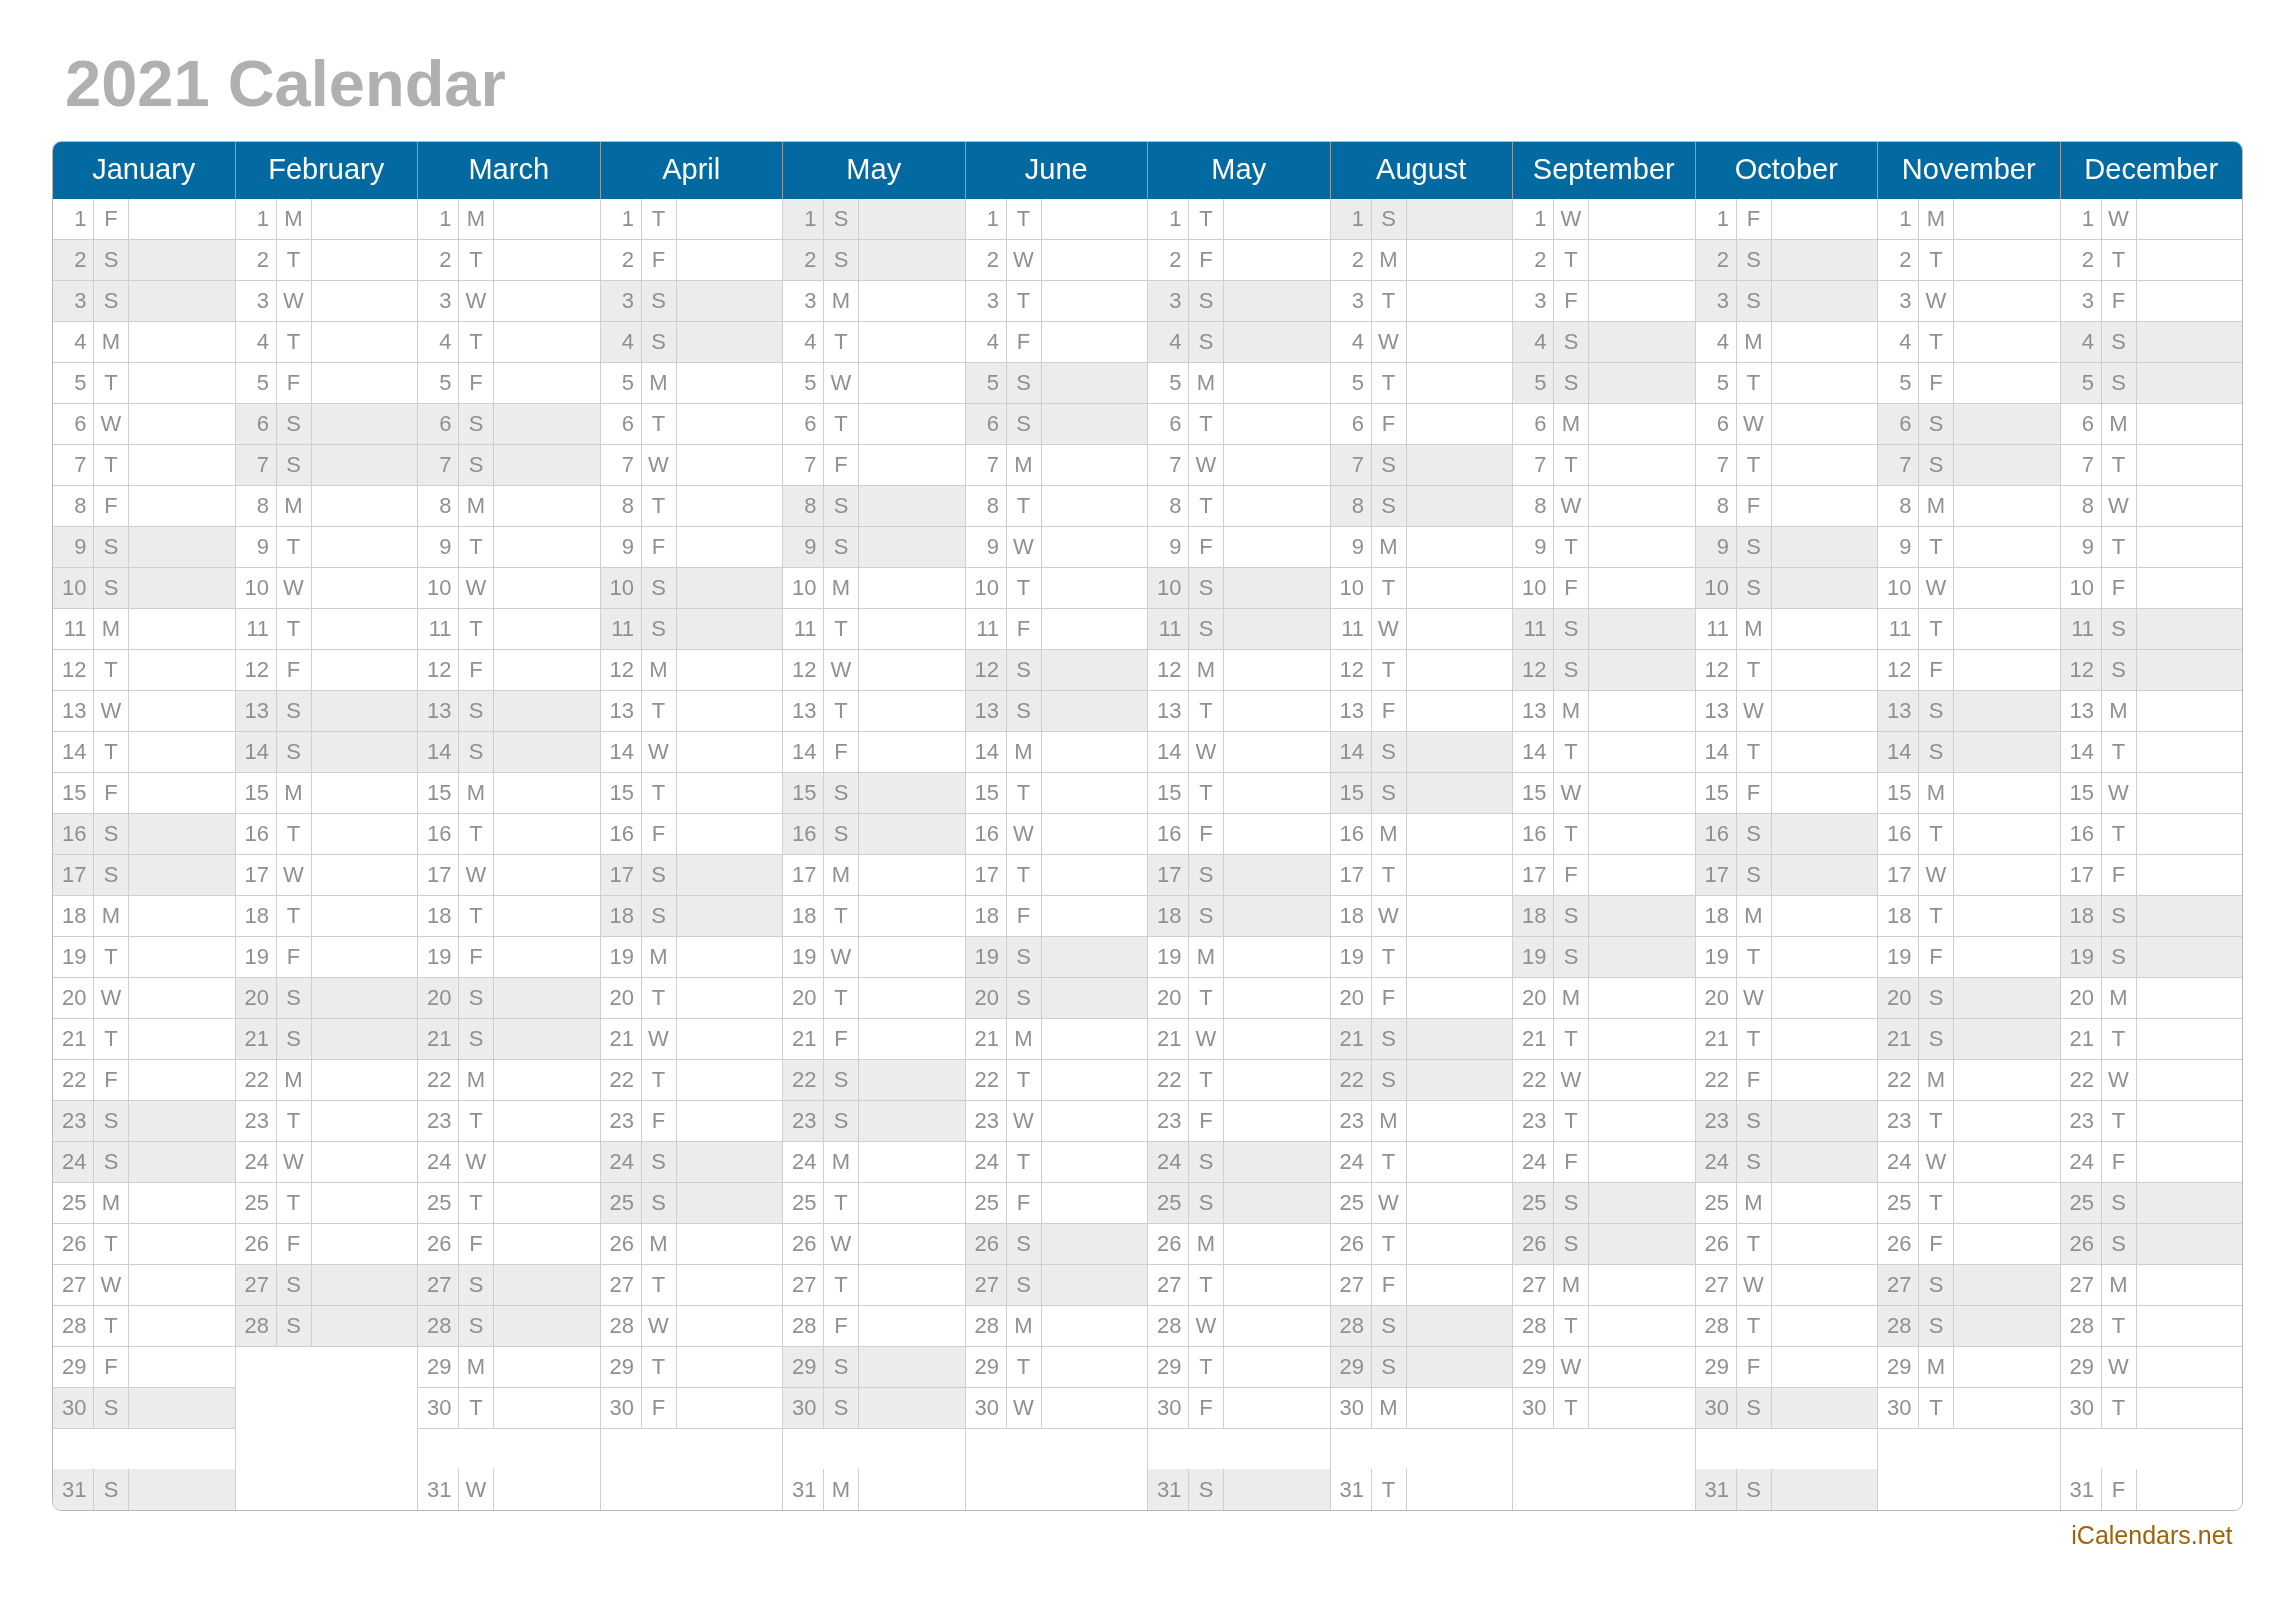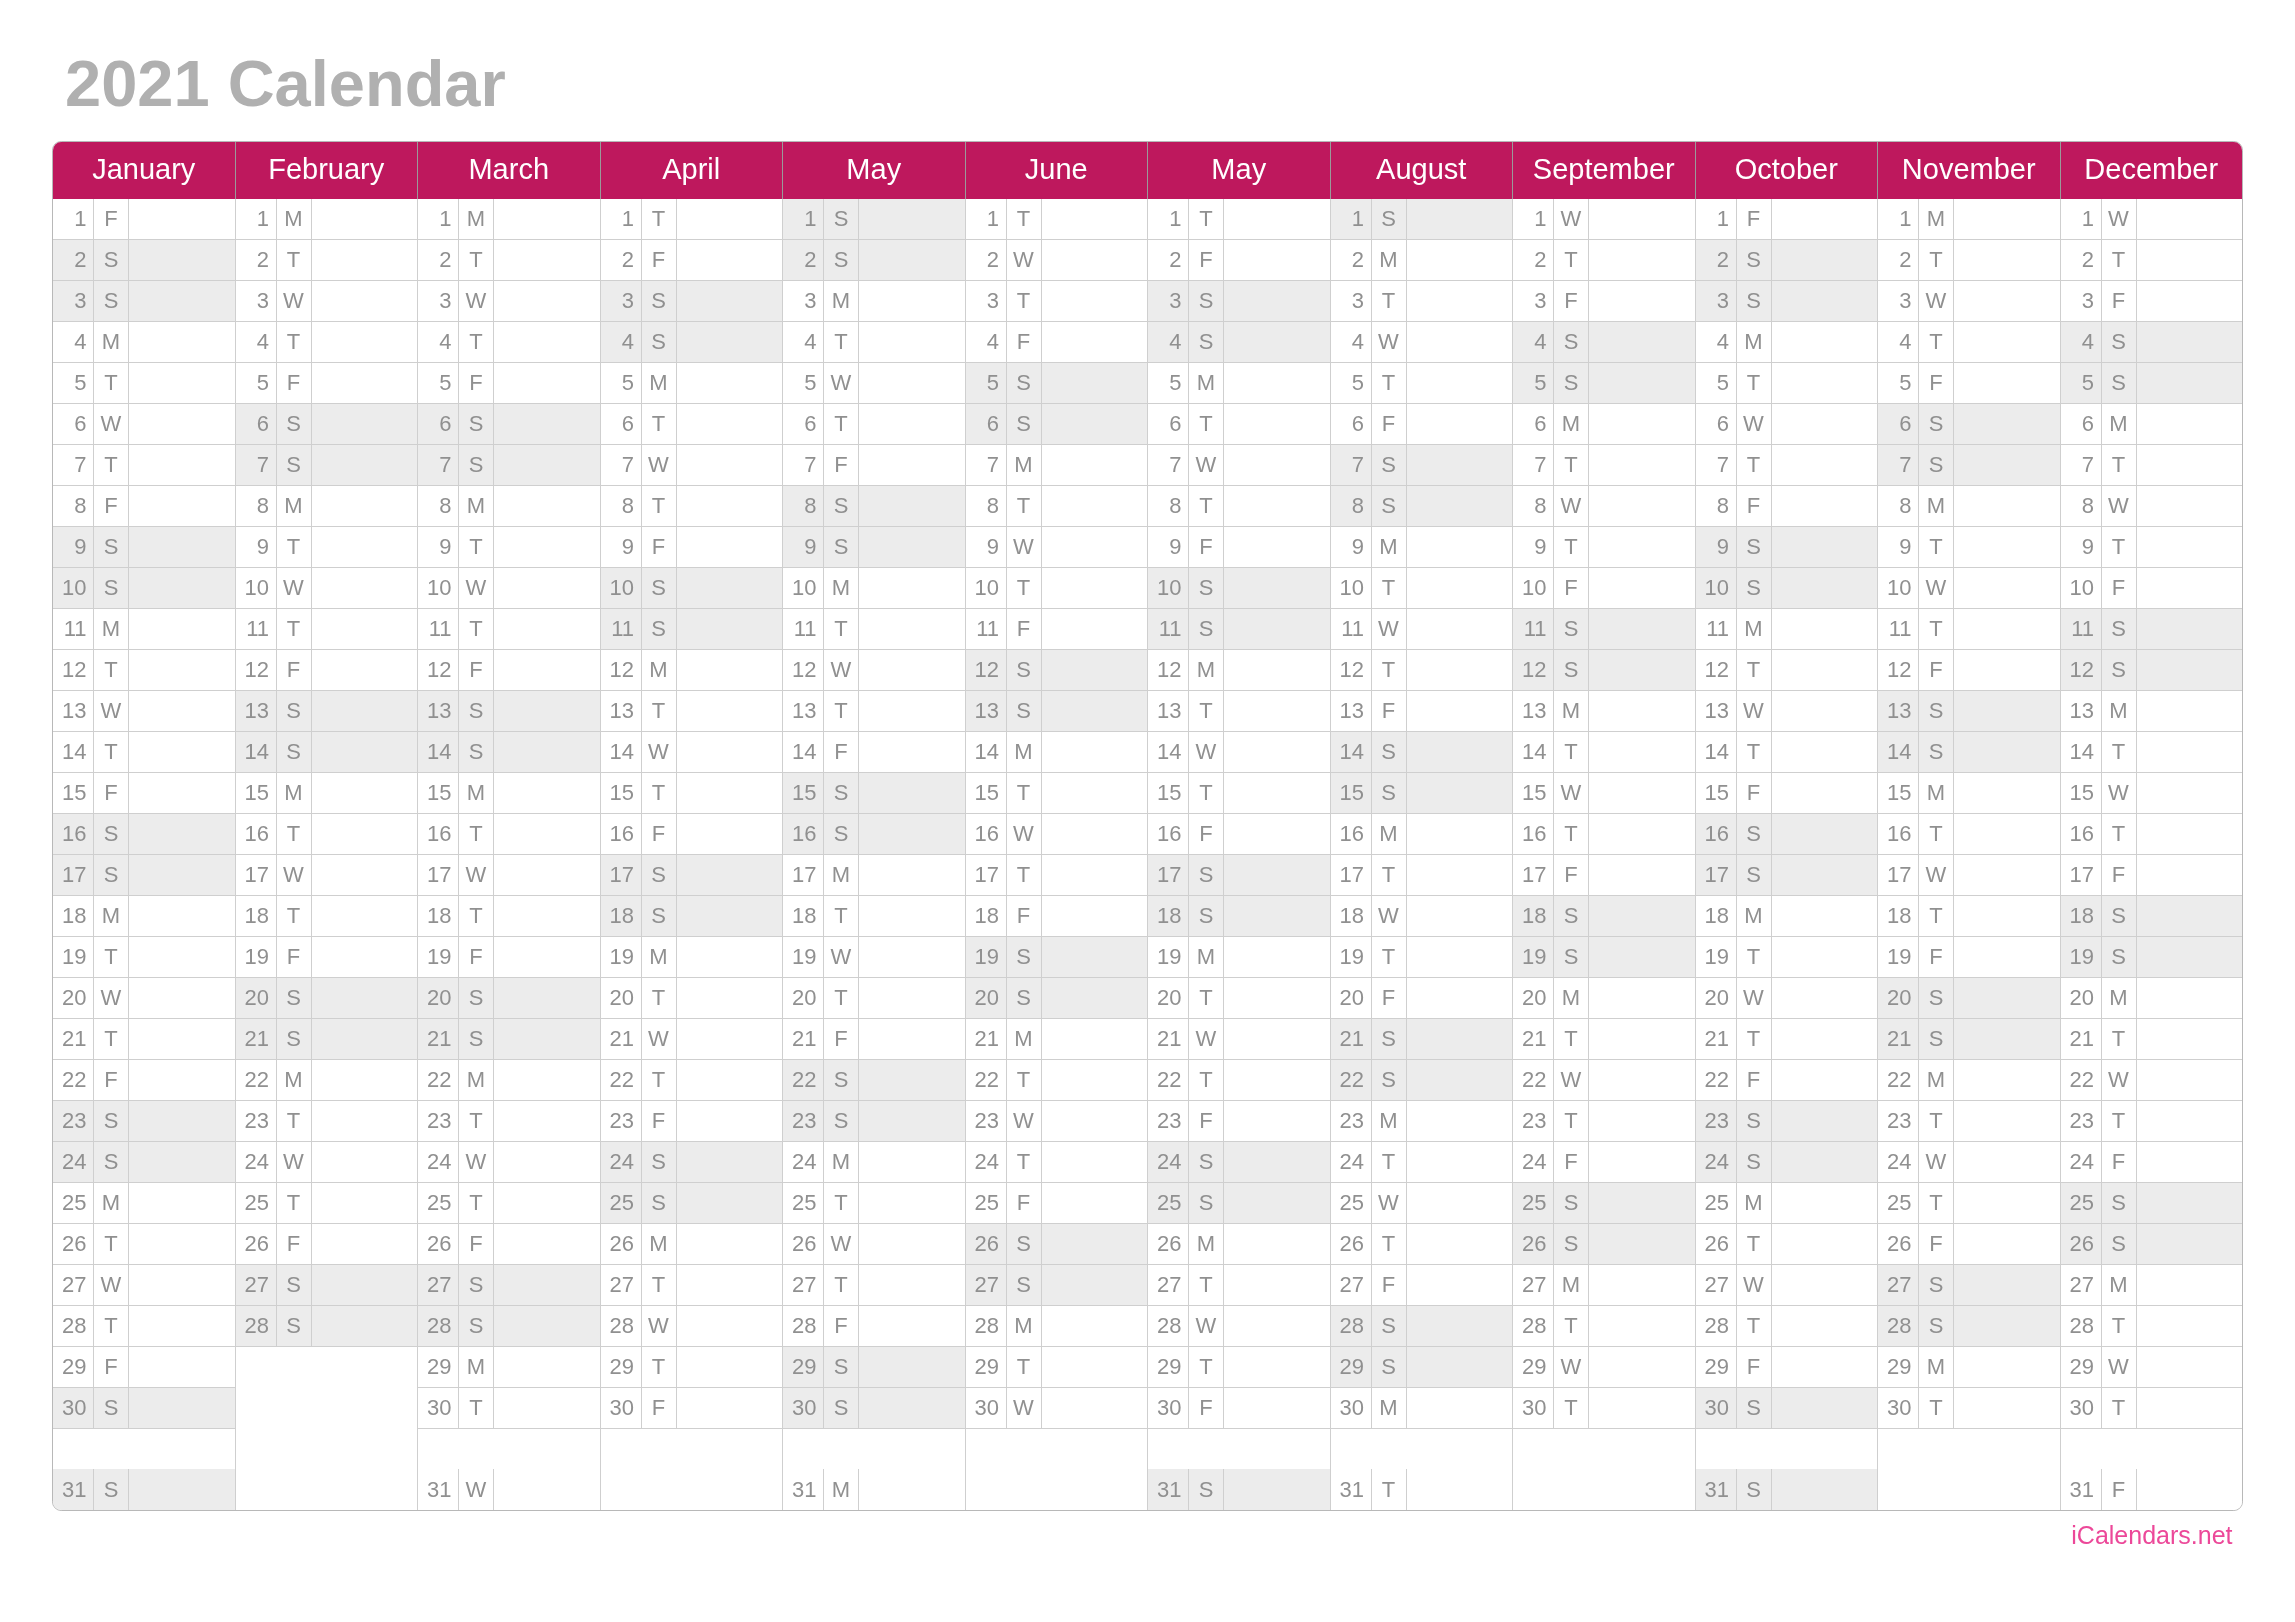--- a/index.html
+++ b/index.html
@@ -16,21 +16,21 @@
     margin-bottom: 19.6px;
     margin-left: 13px;
   }
   .calendar-wrap {
     border: 1.3px solid #b8b8b8;
     border-radius: 9.2px;
     overflow: hidden;
   }
   .header-row {
     display: flex;
-    background: #be185d;
+    background: #0369a1;
   }
   .month-header {
     flex: 1;
     color: #ffffff;
     font-size: 29px;
     text-align: center;
     padding: 11.8px 0 13px 0;
     border-right: 1.3px solid #9a9a9a;
     font-weight: 400;
   }
@@ -85,21 +85,21 @@
   .day-row.empty .dow,
   .day-row.empty .space {
     border-right: none;
     background: #ffffff;
   }
   .day-row.empty {
     border-bottom-color: transparent;
   }
   .footer {
     text-align: right;
-    color: #ec4899;
+    color: #a16207;
     font-size: 25px;
     margin-top: 9.2px;
     padding-right: 10.5px;
   }
 </style>
 </head>
 <body>
 
 <div class="title">2021 Calendar</div>
 

